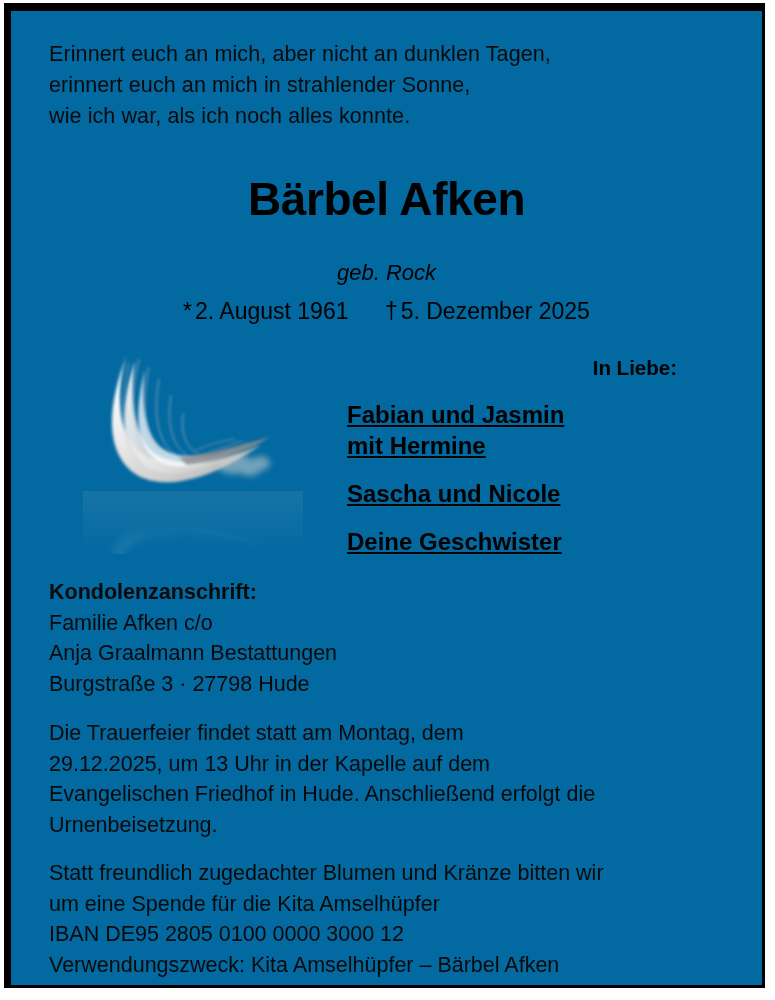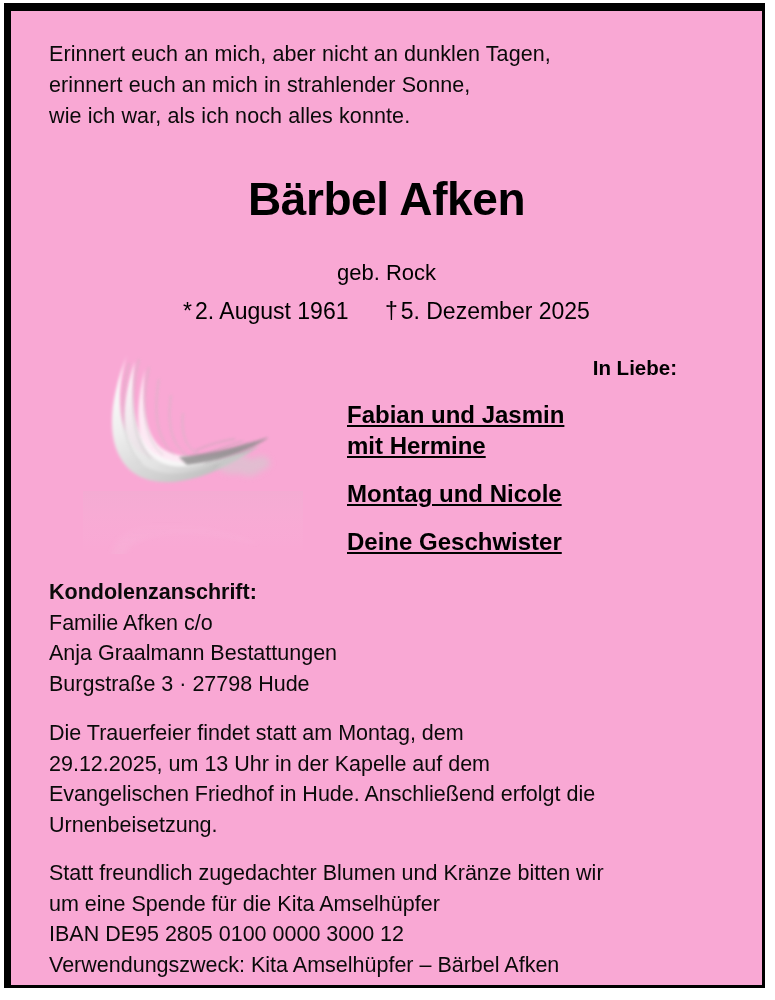--- a/index.html
+++ b/index.html
@@ -21,21 +21,21 @@
     position: absolute;
     left: 4px;
     top: 3px;
     width: 761px;
     height: 985px;
     box-sizing: border-box;
     border-top: 8px solid #000000;
     border-left: 7px solid #000000;
     border-right: 3px solid #000000;
     border-bottom: 3px solid #000000;
-    background: #f9a8d4;
+    background: #0369a1;
   }
 
   .inner {
     position: relative;
     width: 100%;
     height: 100%;
     box-sizing: border-box;
   }
 
   
@@ -64,20 +64,21 @@
     line-height: 60px;
   }
   .maiden {
     position: absolute;
     left: 0;
     top: 248px;
     width: 100%;
     text-align: center;
     font-size: 22px;
     line-height: 28px;
+    font-style: italic;
   }
 
   
   .dates {
     position: absolute;
     left: 0;
     top: 285px;
     width: 100%;
     text-align: center;
     font-size: 23px;
@@ -225,21 +226,21 @@
       </svg>
     </div>
 
     <div class="family">
       <div class="lead">In Liebe:</div>
       <div class="grp">
         <div>Fabian und Jasmin</div>
         <div>mit Hermine</div>
       </div>
       <div class="grp">
-        <div>Montag und Nicole</div>
+        <div>Sascha und Nicole</div>
       </div>
       <div class="grp">
         <div>Deine Geschwister</div>
       </div>
     </div>
 
     <div class="block" id="block-address">
       <div class="hdr">Kondolenzanschrift:</div>
       <div>Familie Afken c/o</div>
       <div>Anja Graalmann Bestattungen</div>

